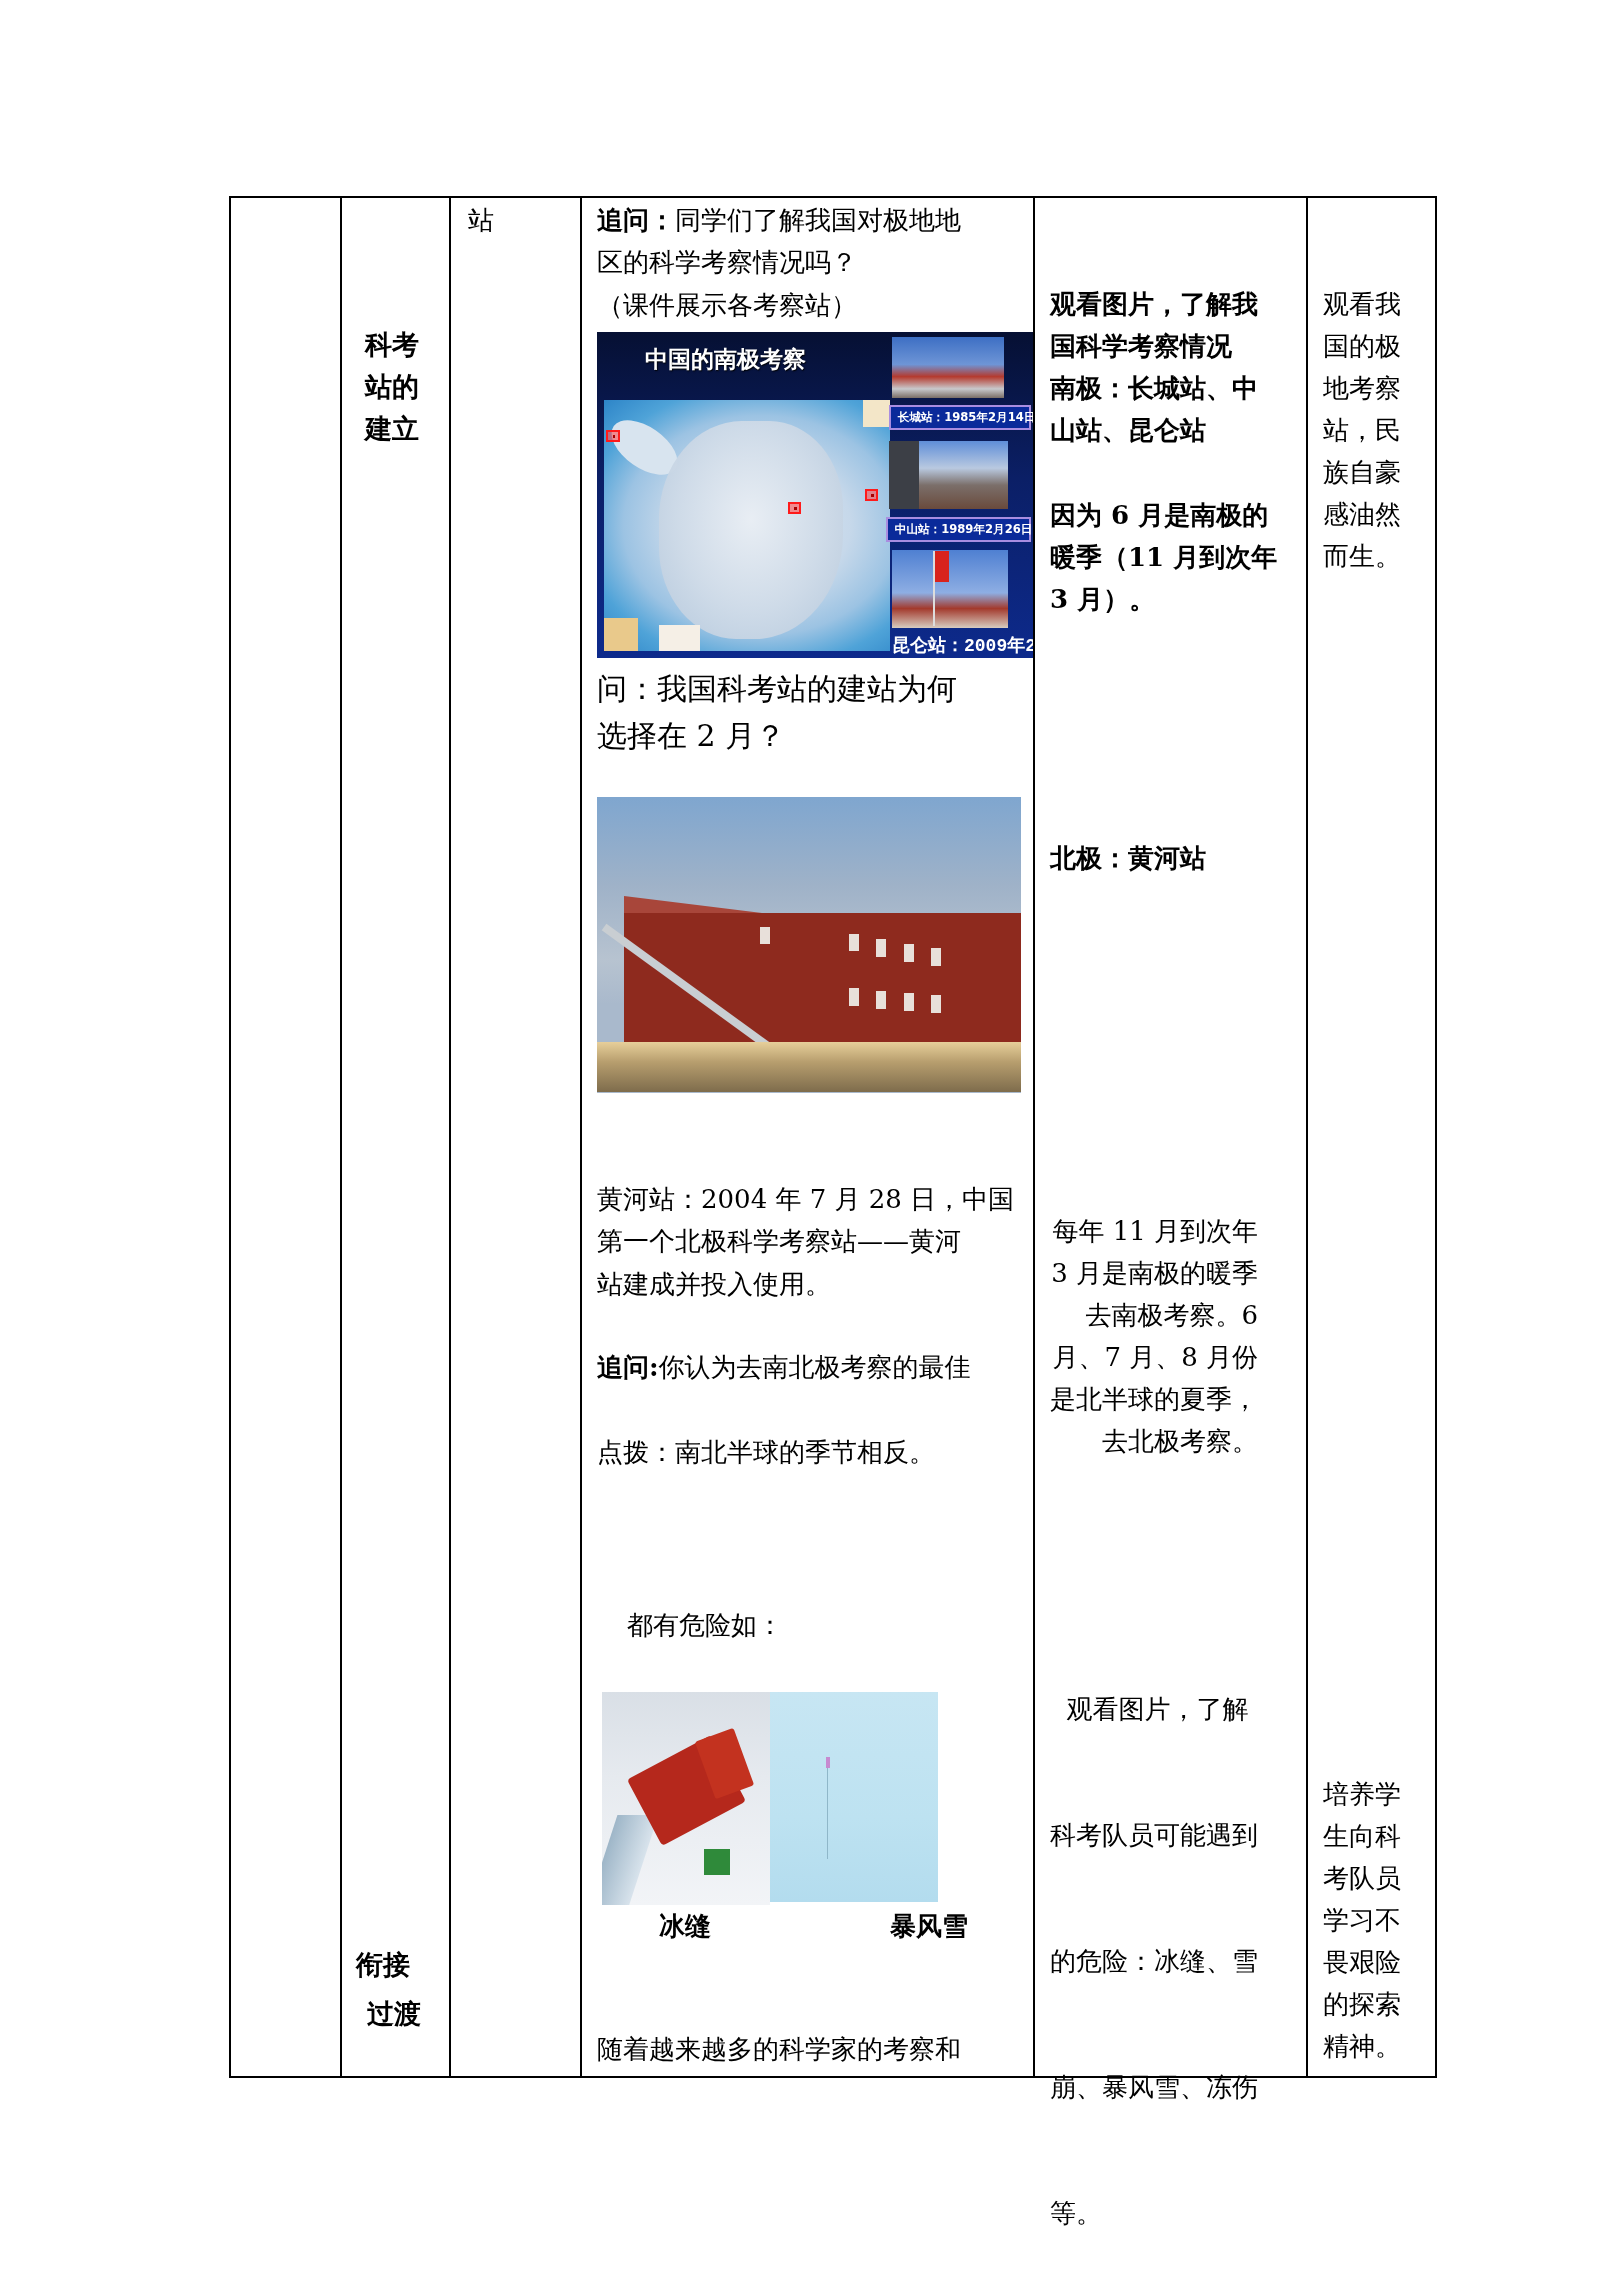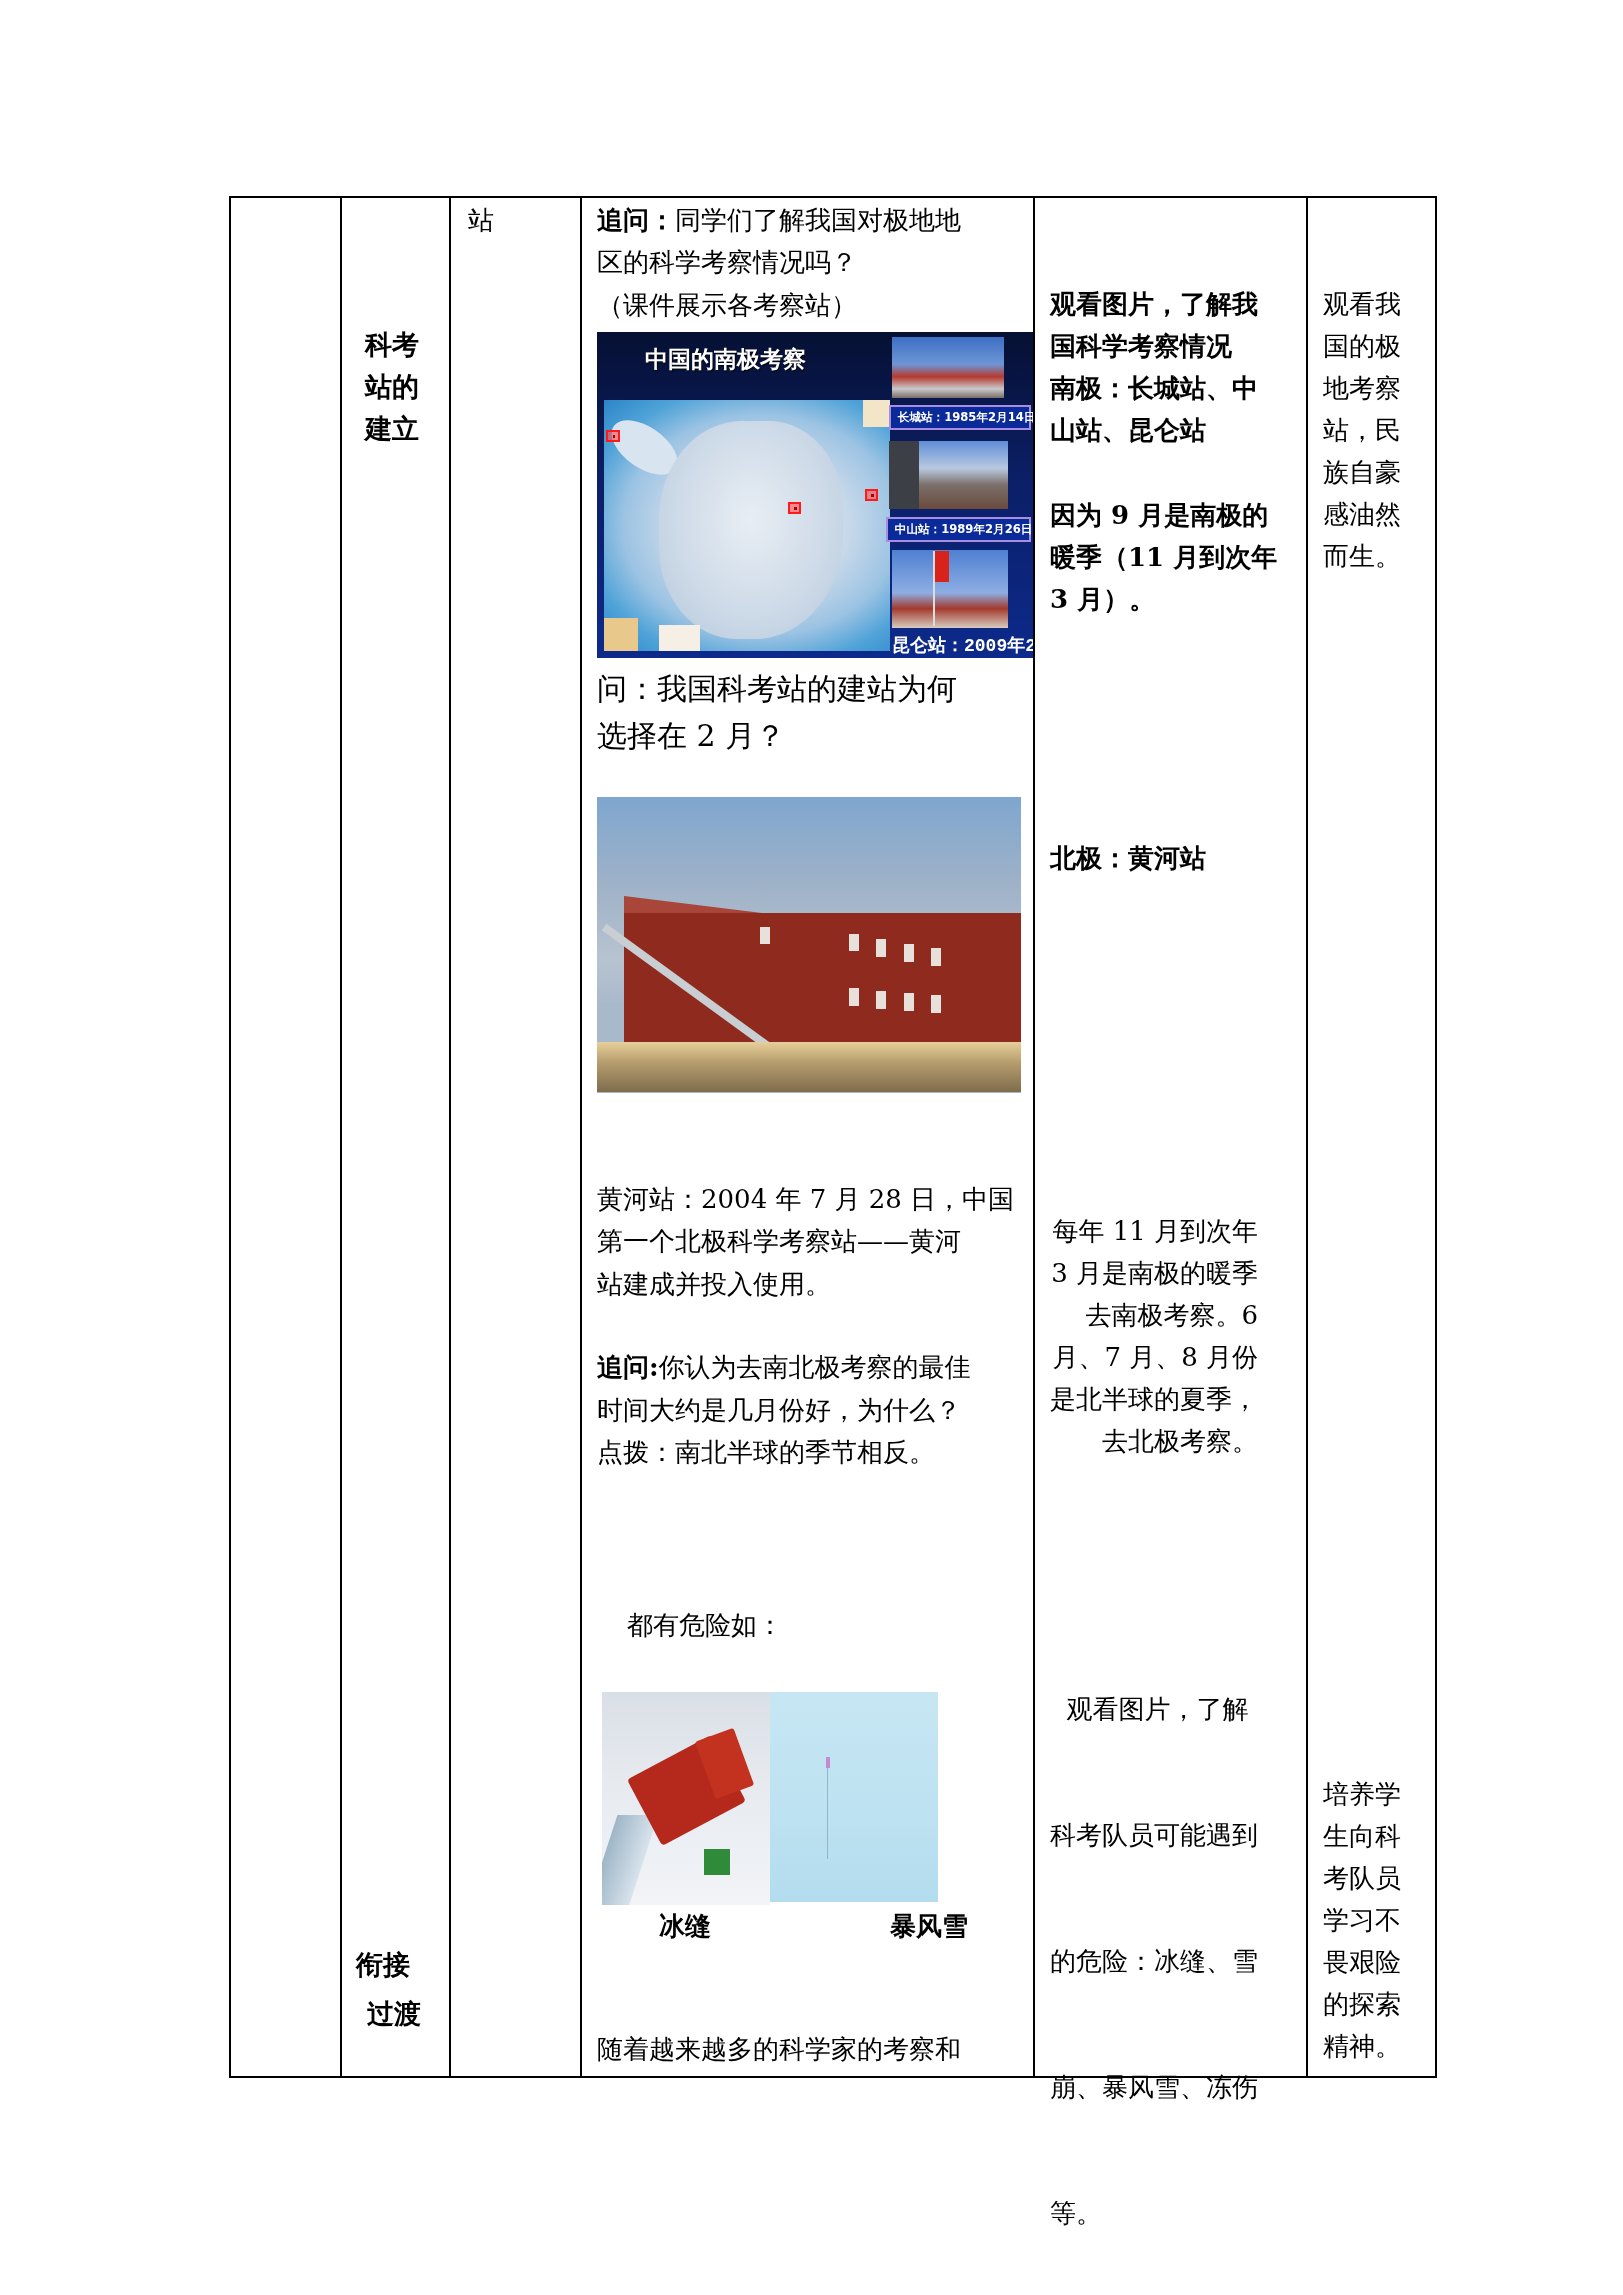--- a/index.html
+++ b/index.html
@@ -140,21 +140,20 @@
     <div class="bld-ground"></div>
   </div>
 
   <div class="txt" style="left:597px; top:1178px;">黄河站：2004 年 7 月 28 日，中国</div>
   <div class="txt" style="left:597px; top:1220px;">第一个北极科学考察站——黄河</div>
   <div class="txt" style="left:597px; top:1263px;">站建成并投入使用。</div>
 
   <div class="txt" style="left:597px; top:1346px;">
     <span class="bold">追问:</span><span>你认为去南北极考察的最佳</span>
   </div>
-  <div class="txt" style="left:597px; top:1389px;">时间大约是几月份好，为什么？</div>
   <div class="txt" style="left:597px; top:1431px;">点拨：南北半球的季节相反。</div>
 
   <div class="txt" style="left:627px; top:1604px;">都有危险如：</div>
 
   <div class="crevasse">
     <div class="crack"></div>
     <div class="vehicle"></div>
     <div class="vehicle2"></div>
     <div class="green-box"></div>
   </div>
@@ -167,21 +166,21 @@
 
   <div class="txt" style="left:597px; top:2028px;">随着越来越多的科学家的考察和</div>
 
   <div class="txt bold" style="left:1050px; top:283px;">
     <div>观看图片，了解我</div>
     <div>国科学考察情况</div>
     <div>南极：长城站、中</div>
     <div>山站、昆仑站</div>
   </div>
   <div class="txt bold" style="left:1050px; top:494px;">
-    <div>因为 9 月是南极的</div>
+    <div>因为 6 月是南极的</div>
     <div>暖季（11 月到次年</div>
     <div>3 月）。</div>
   </div>
   <div class="txt bold" style="left:1050px; top:837px;">北极：黄河站</div>
   <div class="txt" style="left:1050px; top:1210px;text-align:right;">
     <div>每年 11 月到次年</div>
     <div>3 月是南极的暖季</div>
     <div>去南极考察。6</div>
     <div>月、7 月、8 月份</div>
     <div>是北半球的夏季，</div>

